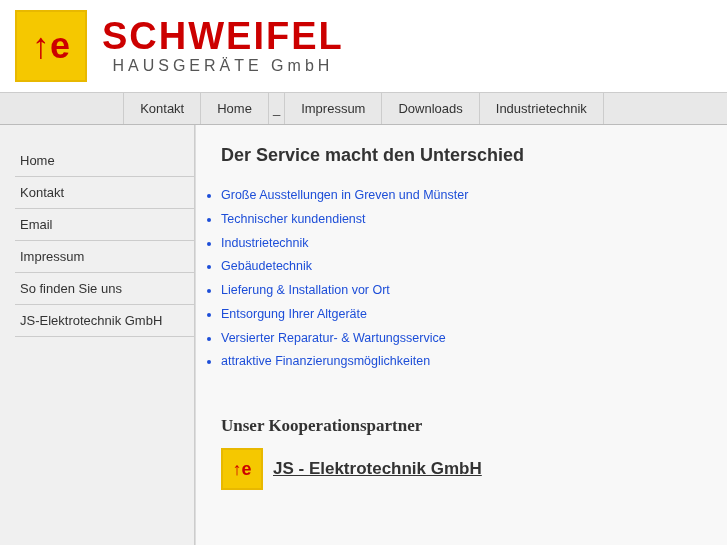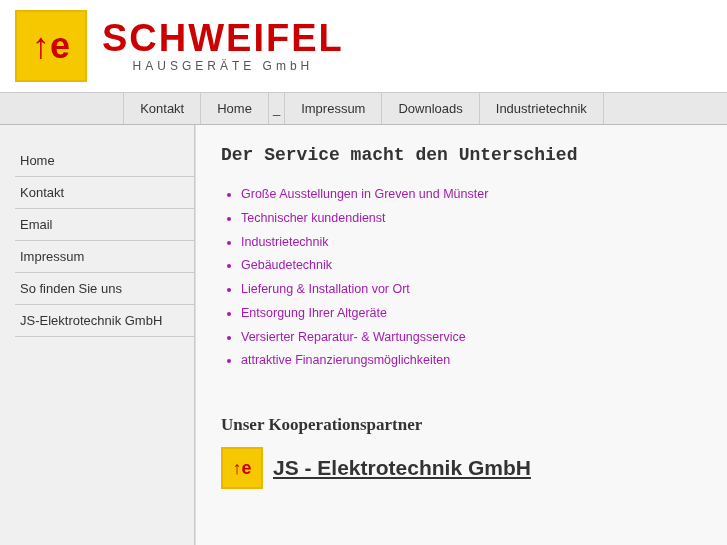--- a/index.html
+++ b/index.html
@@ -41,21 +41,21 @@
       align-items: center;
     }
     .logo-schweifel {
       font-size: 38px;
       font-weight: 900;
       color: #cc0000;
       letter-spacing: 2px;
       line-height: 1;
     }
     .logo-hausgeraete {
-      font-size: 12px;
+      font-size: 16px;
       color: #555;
       letter-spacing: 4px;
       margin-top: 2px;
     }
 
     
     .nav-bar {
       background: #e8e8e8;
       border-bottom: 1px solid #bbb;
       display: flex;
@@ -109,26 +109,25 @@
       flex: 1;
       background: #f8f8f8;
       padding: 20px 25px;
       border-left: 1px solid #ddd;
     }
     .content-title {
       font-size: 18px;
       font-weight: bold;
       color: #333;
       margin-bottom: 18px;
-      font-family: Liberation Mono, monospace;
+      font-family: Liberation Sans, sans-serif;
     }
     .content ul {
-      margin-left: 20px;
       line-height: 1.9;
-      color: #a21caf;
+      color: #1d4ed8;
     }
     .content ul li {
       font-size: 12.5px;
     }
     .kooperation-title {
       font-size: 17px;
       font-weight: bold;
       color: #333;
       margin-top: 42px;
       margin-bottom: 12px;
@@ -148,21 +147,21 @@
       align-items: center;
       justify-content: center;
       flex-shrink: 0;
     }
     .partner-logo-icon {
       font-size: 18px;
       color: #c00;
       font-weight: bold;
     }
     .partner-name {
-      font-size: 21px;
+      font-size: 17px;
       font-weight: bold;
       color: #333;
       text-decoration: underline;
     }
   </style>
 </head>
 <body>
 
 <div class="header">
   <div class="logo-box">

